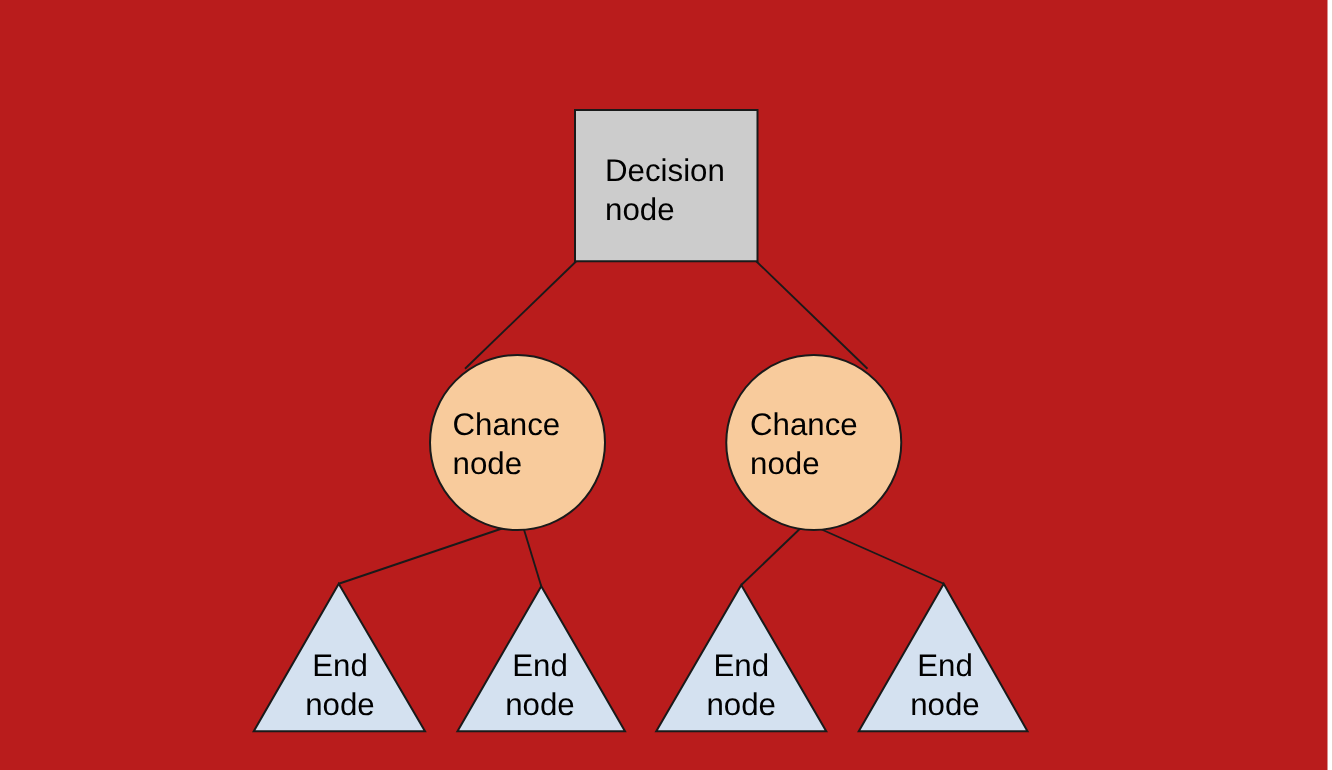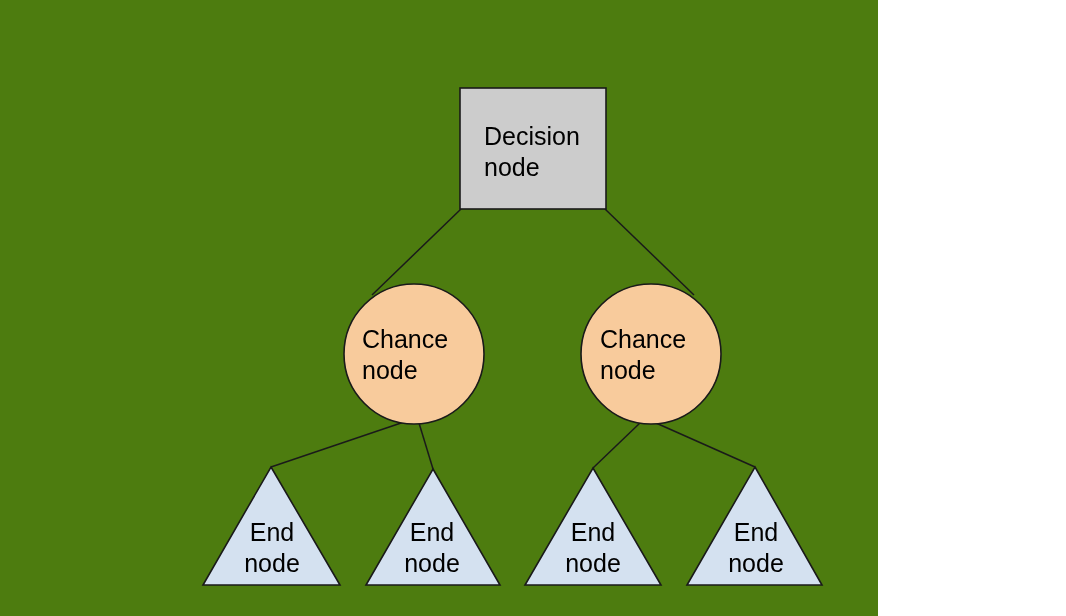--- a/index.html
+++ b/index.html
@@ -9,23 +9,23 @@
     background: #ffffff;
   }
   body {
     width: 1066px;
     height: 616px;
     overflow: hidden;
     font-family: "Liberation Sans", sans-serif;
   }
   #diagram-root {
     position: relative;
-    width: 878px;
+    width: 1062px;
     height: 616px;
-    background: #4d7c0f;
+    background: #b91c1c;
   }
   svg#tree-svg {
     display: block;
     width: 1066px;
     height: 616px;
   }
   .node-shape {
     stroke: #1a1a1a;
     stroke-width: 1.6;
   }

